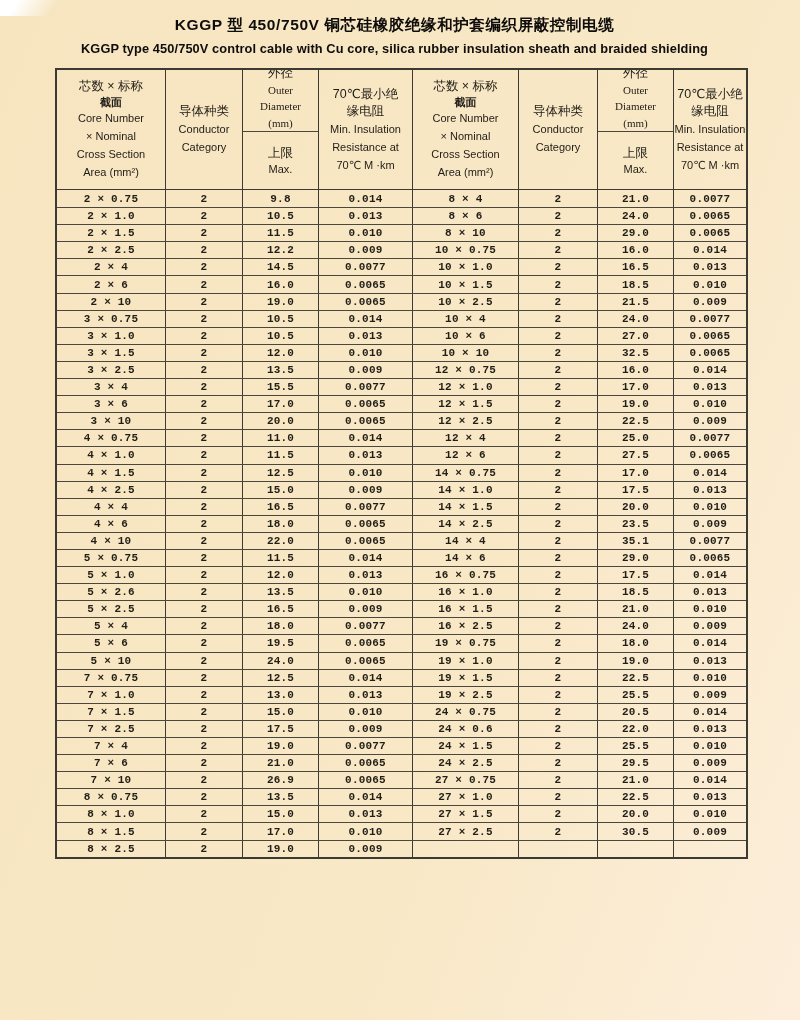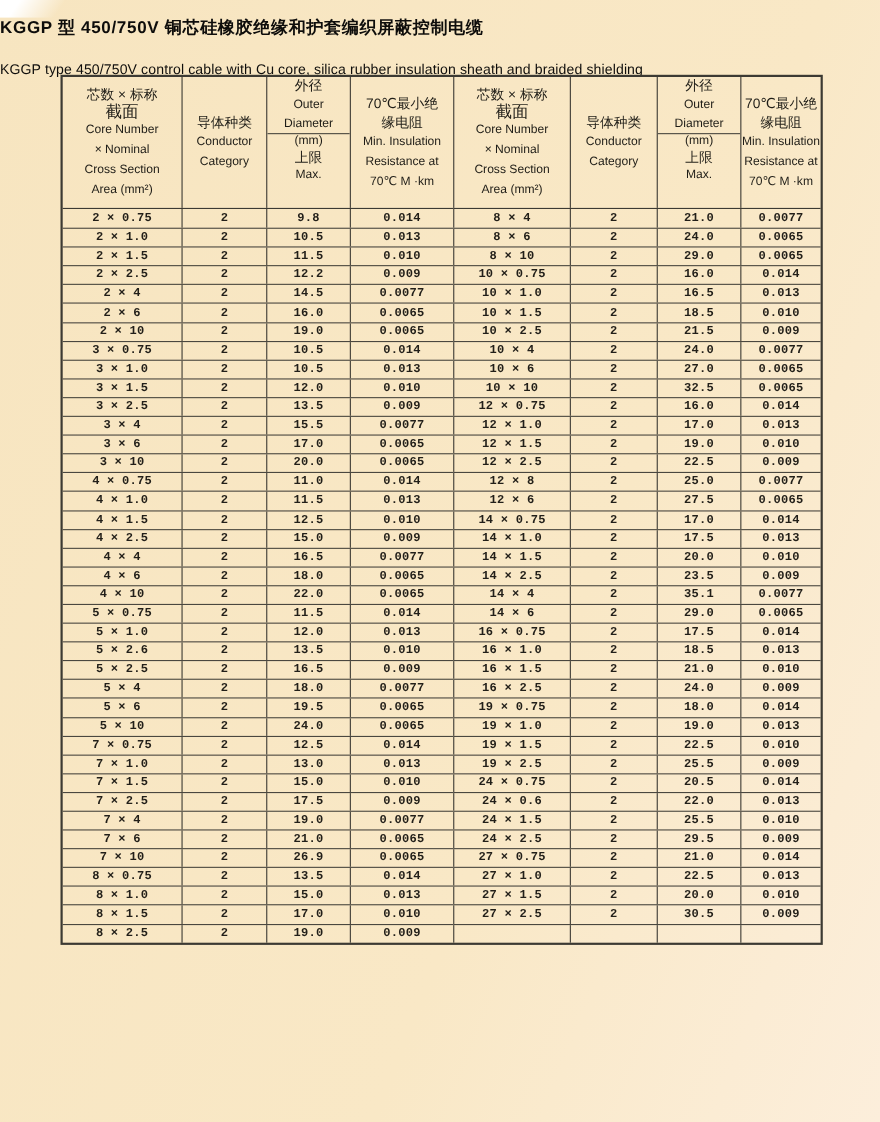--- a/index.html
+++ b/index.html
@@ -7,23 +7,23 @@
 
   .page {
     position:relative; width:800px; height:1020px; overflow:hidden;
     background:linear-gradient(112deg,#f7e5c0 0%, #f9e8c6 62%, #fceedb 100%);
   }
   .corner-glare {
     position:absolute; left:0; top:0; width:64px; height:16px;
     background:linear-gradient(125deg,#ffffff 25%, rgba(255,255,255,0) 80%);
   }
 
-  .titles { position:absolute; top:15px; left:0; right:11px; text-align:left; color:#0e0d0b; }
+  .titles { position:absolute; top:15px; left:0; right:11px; text-align:center; color:#0e0d0b; }
   .title-zh { font-size:15.5px; font-weight:bold; letter-spacing:.6px; }
-  .title-en { font-size:12.8px; font-weight:normal; margin-top:19px; letter-spacing:.1px; }
+  .title-en { font-size:12.8px; font-weight:bold; margin-top:5px; letter-spacing:.1px; }
 
   .spec-table {
     position:absolute; left:55px; top:68px; width:693px;
     border:2px solid #3c3a33; box-sizing:border-box;
     display:flex; background:transparent; color:#1f1d17;
   }
   .half { display:flex; flex-direction:column; }
   .half-left  { width:355px; }
   .half-right { width:334px; }
 
@@ -35,28 +35,29 @@
   }
   .hcell + .hcell { border-left:1.6px solid #3c3a33; }
   .half-right .c0 { border-left:1.6px solid #3c3a33; }
 
   .half-left  .c0 { width:108px; } .half-left  .c1 { width:77px; }
   .half-left  .c2 { width:76px;  } .half-left  .c3 { width:94px; }
   .half-right .c0 { width:106px; } .half-right .c1 { width:79px; }
   .half-right .c2 { width:76px;  } .half-right .c3 { width:73px; }
 
   .zh  { font-size:12.5px; line-height:17px; }
-  .zh2 { font-size:15px; line-height:14px; }
+  .zh2 { font-size:11px; line-height:14px;font-weight:bold; }
 
   .hcell.split { padding:0; justify-content:flex-start; }
   .h-top {
-    width:100%; height:52px; box-sizing:border-box;
+    width:100%; height:62px; box-sizing:border-box;
     border-bottom:1.1px solid #4a473f;
-    display:flex; flex-direction:column; align-items:center; justify-content:flex-start;
+    display:flex; flex-direction:column; align-items:center; justify-content:flex-end;
     line-height:16.5px;
+    font-family:Liberation Serif, serif;
   }
   .h-bottom {
     width:100%; height:44.5px; box-sizing:border-box;
     display:flex; flex-direction:column; align-items:center; justify-content:flex-end;
     line-height:15px;
   }
 
   .tbody { display:flex; flex-direction:column;font-family:Liberation Mono, monospace; }
   .trow  { display:flex; height:17.1px; box-sizing:border-box; }
   .trow + .trow { border-top:1.1px solid #4a473f; }
@@ -466,21 +467,21 @@
             <div class="tcell c2">19.0</div>
             <div class="tcell c3">0.010</div>
           </div>
           <div class="trow">
             <div class="tcell c0">12 × 2.5</div>
             <div class="tcell c1">2</div>
             <div class="tcell c2">22.5</div>
             <div class="tcell c3">0.009</div>
           </div>
           <div class="trow">
-            <div class="tcell c0">12 × 8</div>
+            <div class="tcell c0">12 × 4</div>
             <div class="tcell c1">2</div>
             <div class="tcell c2">25.0</div>
             <div class="tcell c3">0.0077</div>
           </div>
           <div class="trow">
             <div class="tcell c0">12 × 6</div>
             <div class="tcell c1">2</div>
             <div class="tcell c2">27.5</div>
             <div class="tcell c3">0.0065</div>
           </div>

